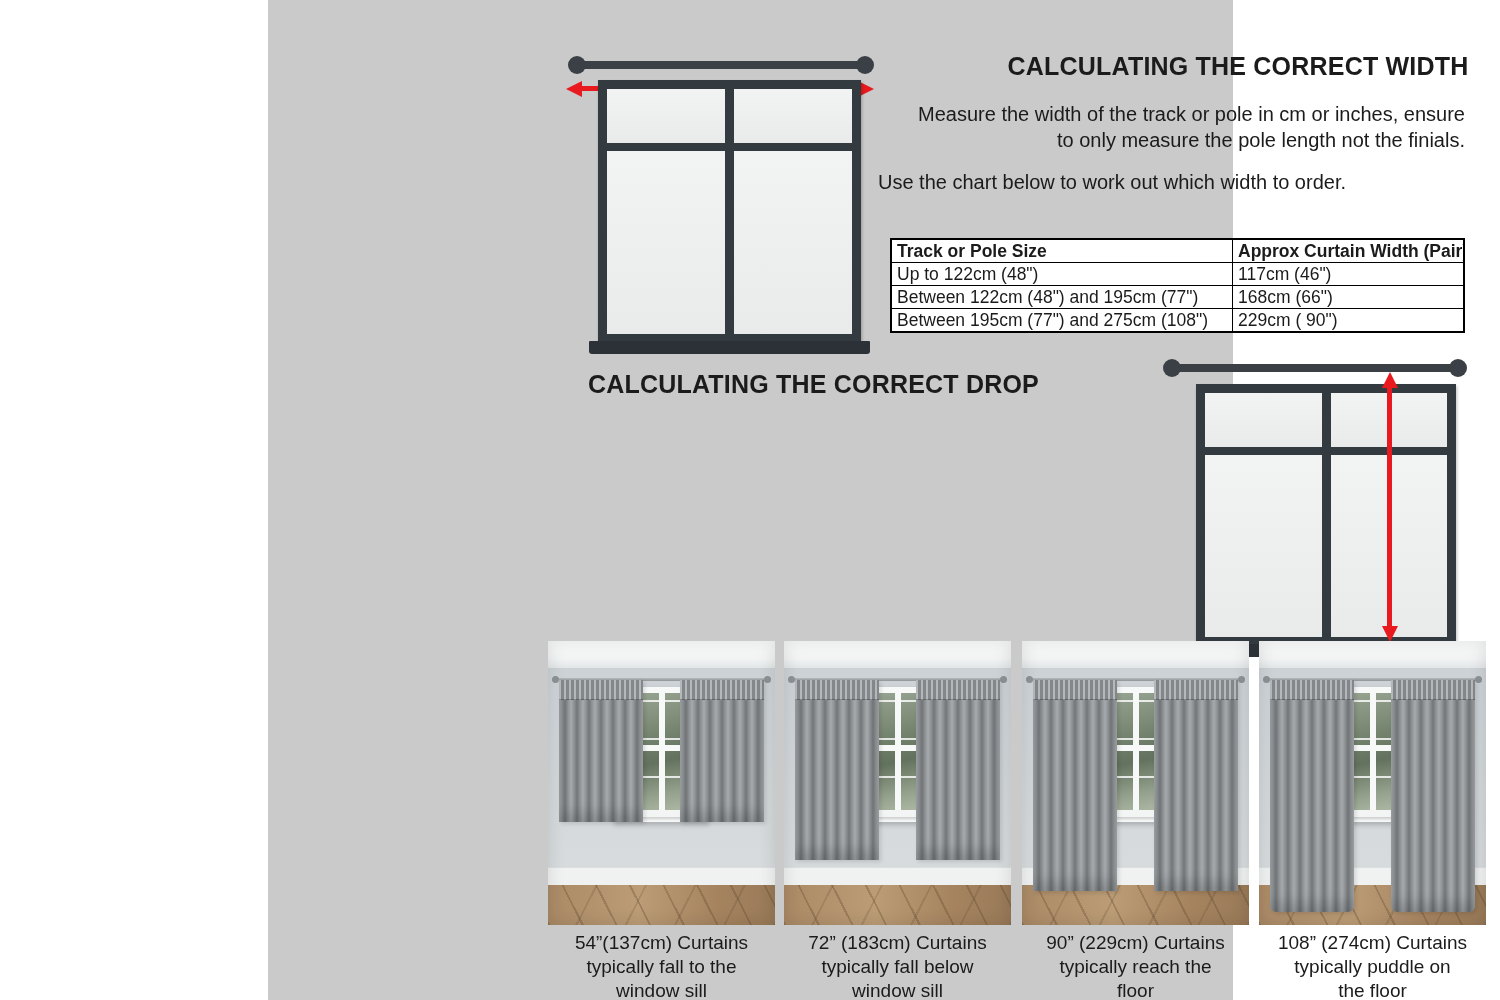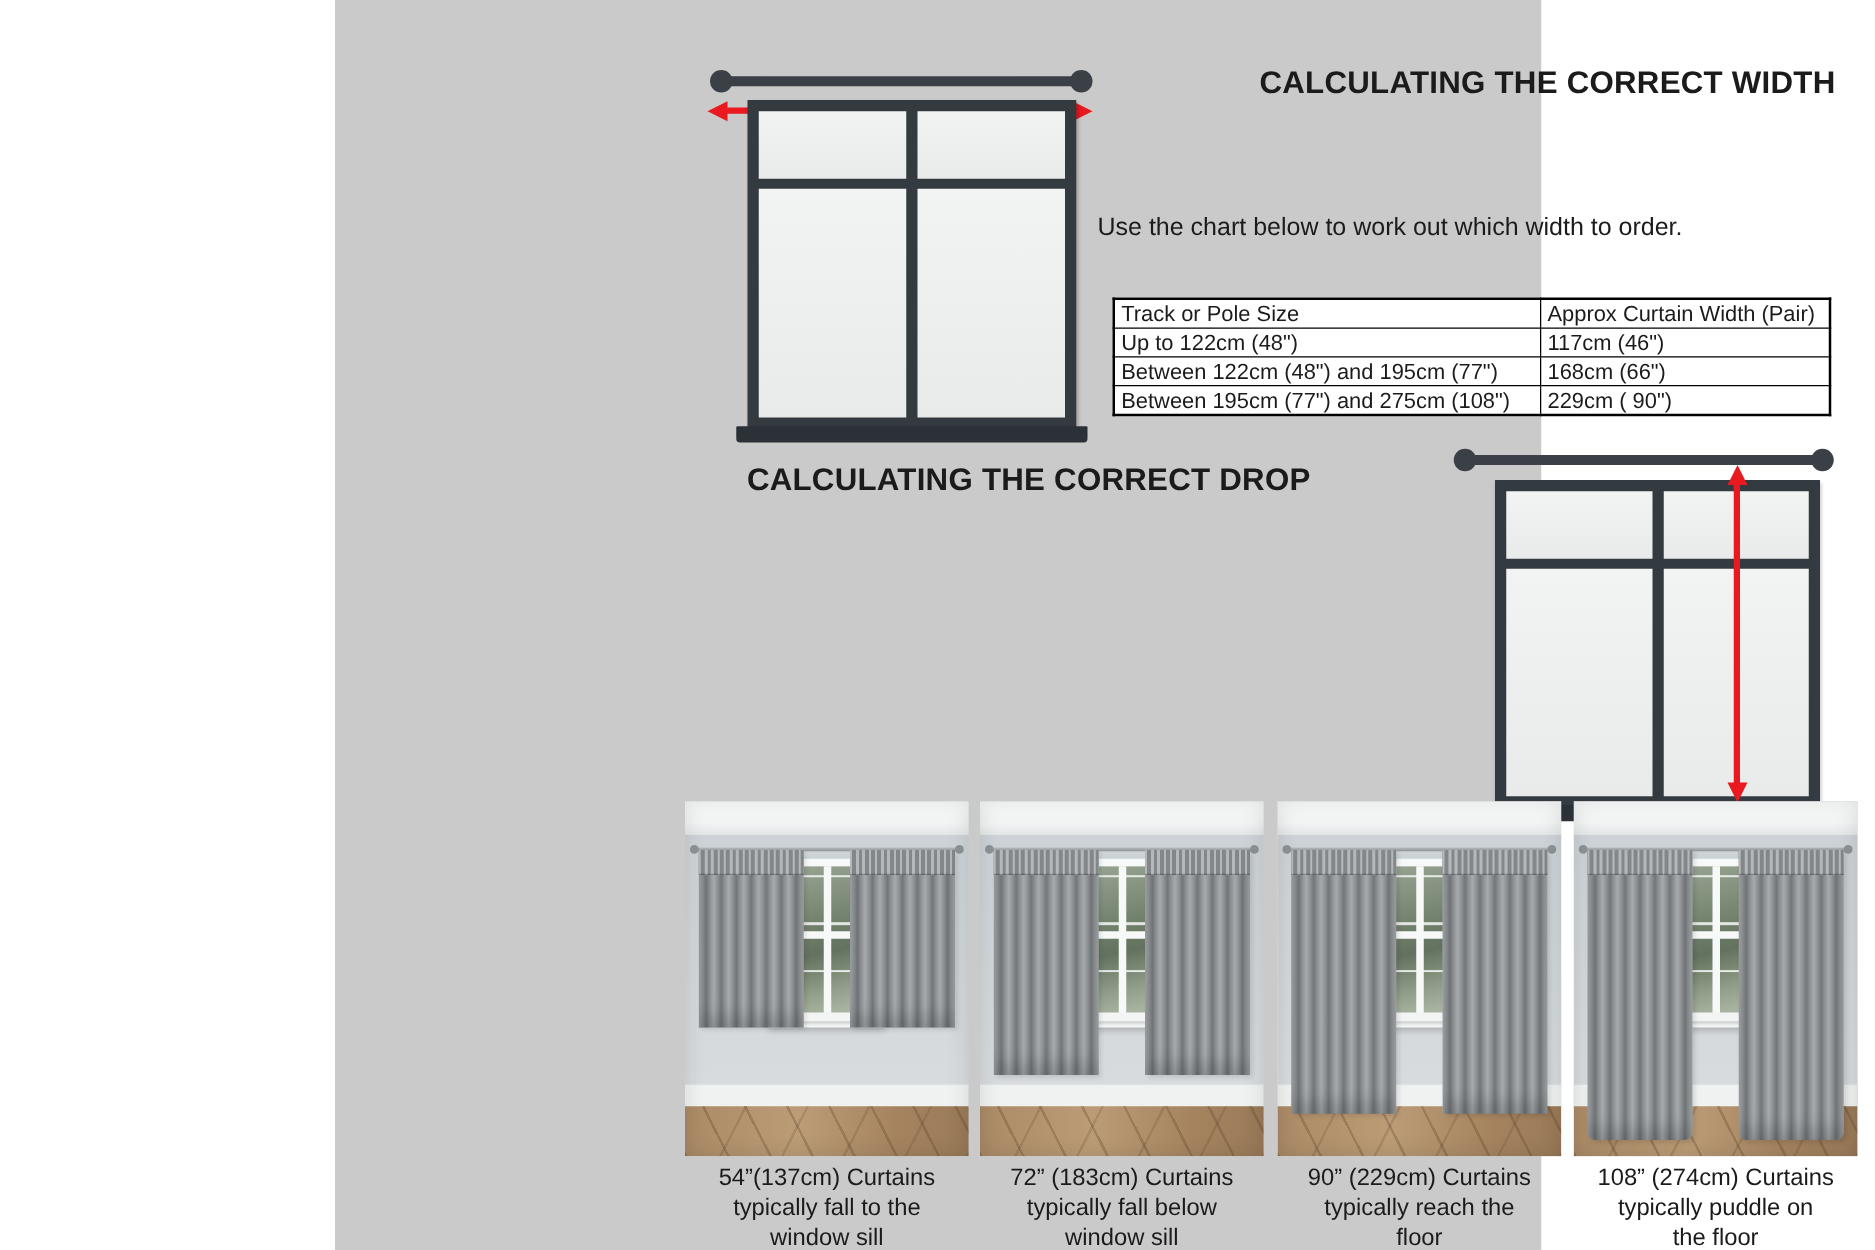--- a/index.html
+++ b/index.html
@@ -5,34 +5,34 @@
   html,body{margin:0;padding:0;background:#ffffff;}
   .stage{position:relative;width:1500px;height:1000px;background:#ffffff;overflow:hidden;
          font-family:"Liberation Sans","DejaVu Sans",sans-serif;color:#1b1b1b;}
   .panel{position:absolute;left:268px;top:0;width:965px;height:1000px;background:#c9cac9;}
 
   .multiline{white-space:pre-line;}
 
   
   .title{position:absolute;font-weight:bold;font-size:25px;letter-spacing:.2px;}
   .title-width{left:735px;top:52px;width:470px;text-align:center;}
-  .title-drop{left:320px;top:370px;width:470px;text-align:center;}
+  .title-drop{left:320px;top:370px;width:470px;text-align:left;}
   .para{position:absolute;font-size:20px;line-height:26px;}
   .para-width{left:610px;top:101px;width:587px;text-align:right;}
   .chart-note{left:610px;top:169px;width:587px;text-align:left;}
   .para-drop{left:320px;top:420px;width:560px;text-align:left;}
   .drop-intro{left:320px;top:497px;width:560px;}
   .drop-sizes{left:320px;top:522px;width:400px;line-height:25px;}
 
   
   .size-table{position:absolute;left:622px;top:238px;width:575px;border-collapse:collapse;
               background:#ffffff;border:2px solid #000;font-size:17.5px;table-layout:fixed;}
   .size-table th,.size-table td{border:1px solid #000;text-align:left;padding:0 5px;height:22px;
               overflow:hidden;white-space:nowrap;}
-  .size-table th{font-weight:normal;}
+  .size-table th{font-weight:bold;}
   .size-table .c1{width:330px;}
 
   
   .dpole{position:absolute;height:8px;background:#3a4045;border-radius:4px;}
   .dpole::before,.dpole::after{content:"";position:absolute;top:-5px;width:18px;height:18px;
               border-radius:50%;background:#3a4045;}
   .dpole::before{left:-8px;} .dpole::after{right:-8px;}
   .pole-w{left:308px;top:61px;width:290px;}
   .pole-d{left:903px;top:364px;width:288px;}
 
@@ -116,20 +116,22 @@
     </div>
     <div class="win win-w">
       <div class="pane tl"></div>
       <div class="pane tr"></div>
       <div class="pane bl"></div>
       <div class="pane br"></div>
       <div class="wsill"></div>
     </div>
 
     <div class="title title-width">CALCULATING THE CORRECT WIDTH</div>
+    <div class="para para-width multiline">Measure the width of the track or pole in cm or inches, ensure
+to only measure the pole length not the finials.</div>
     <div class="para chart-note">Use the chart below to work out which width to order.</div>
 
     <table class="size-table">
       <thead>
         <tr>
           <th class="c1">Track or Pole Size</th>
           <th>Approx Curtain Width (Pair)</th>
         </tr>
       </thead>
       <tbody>

